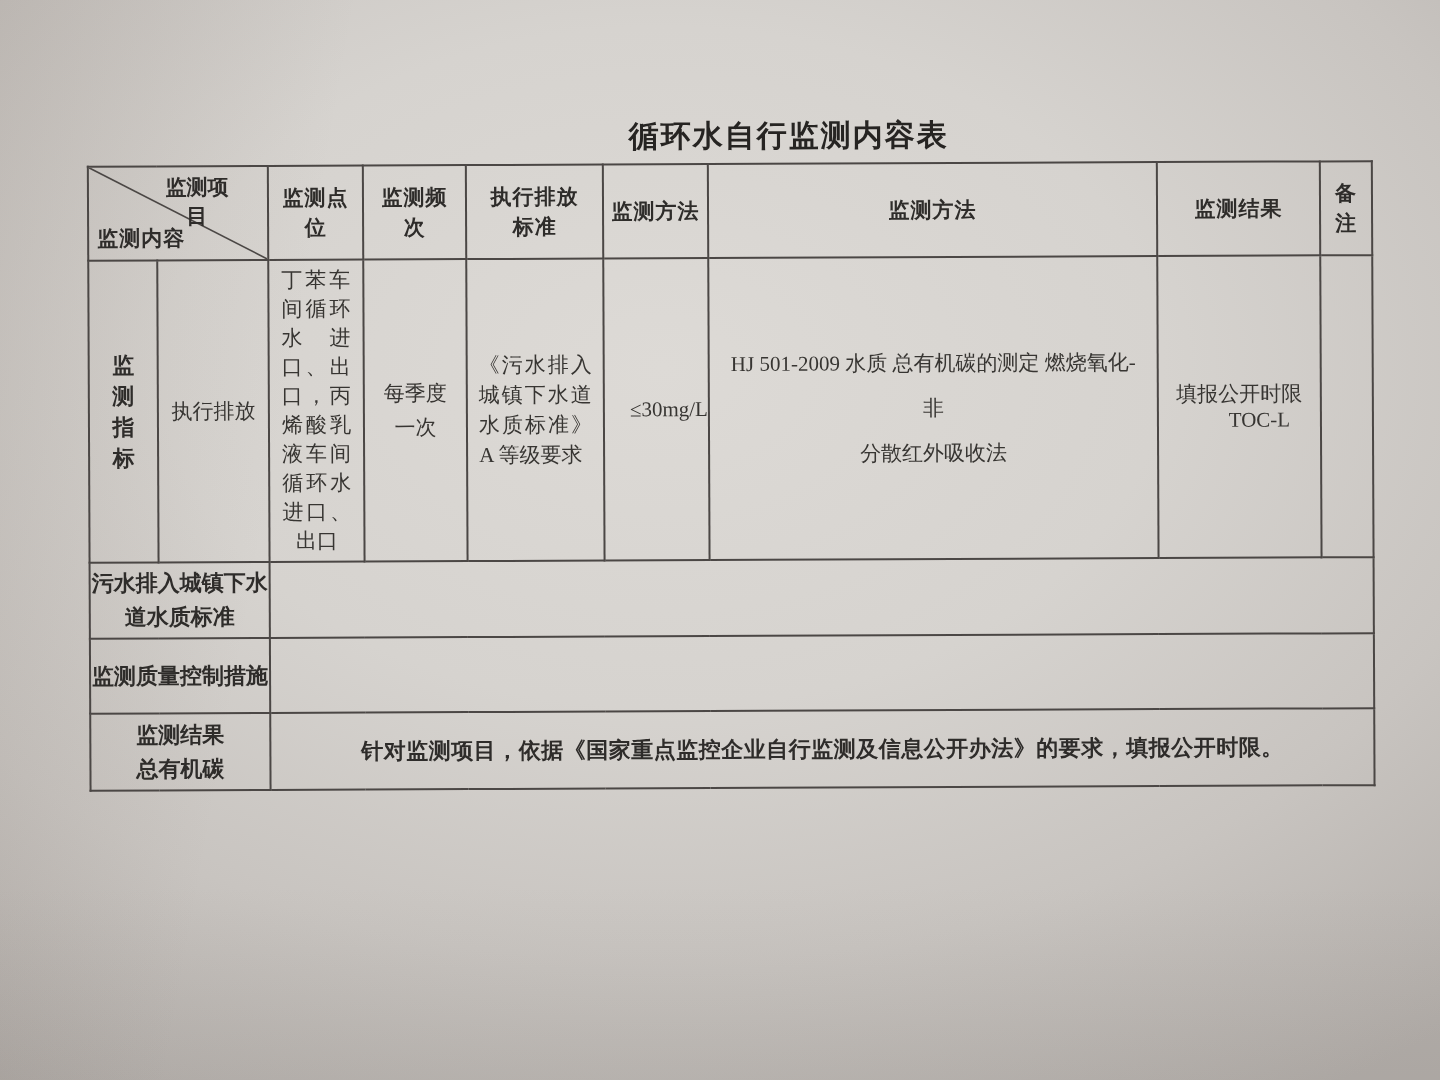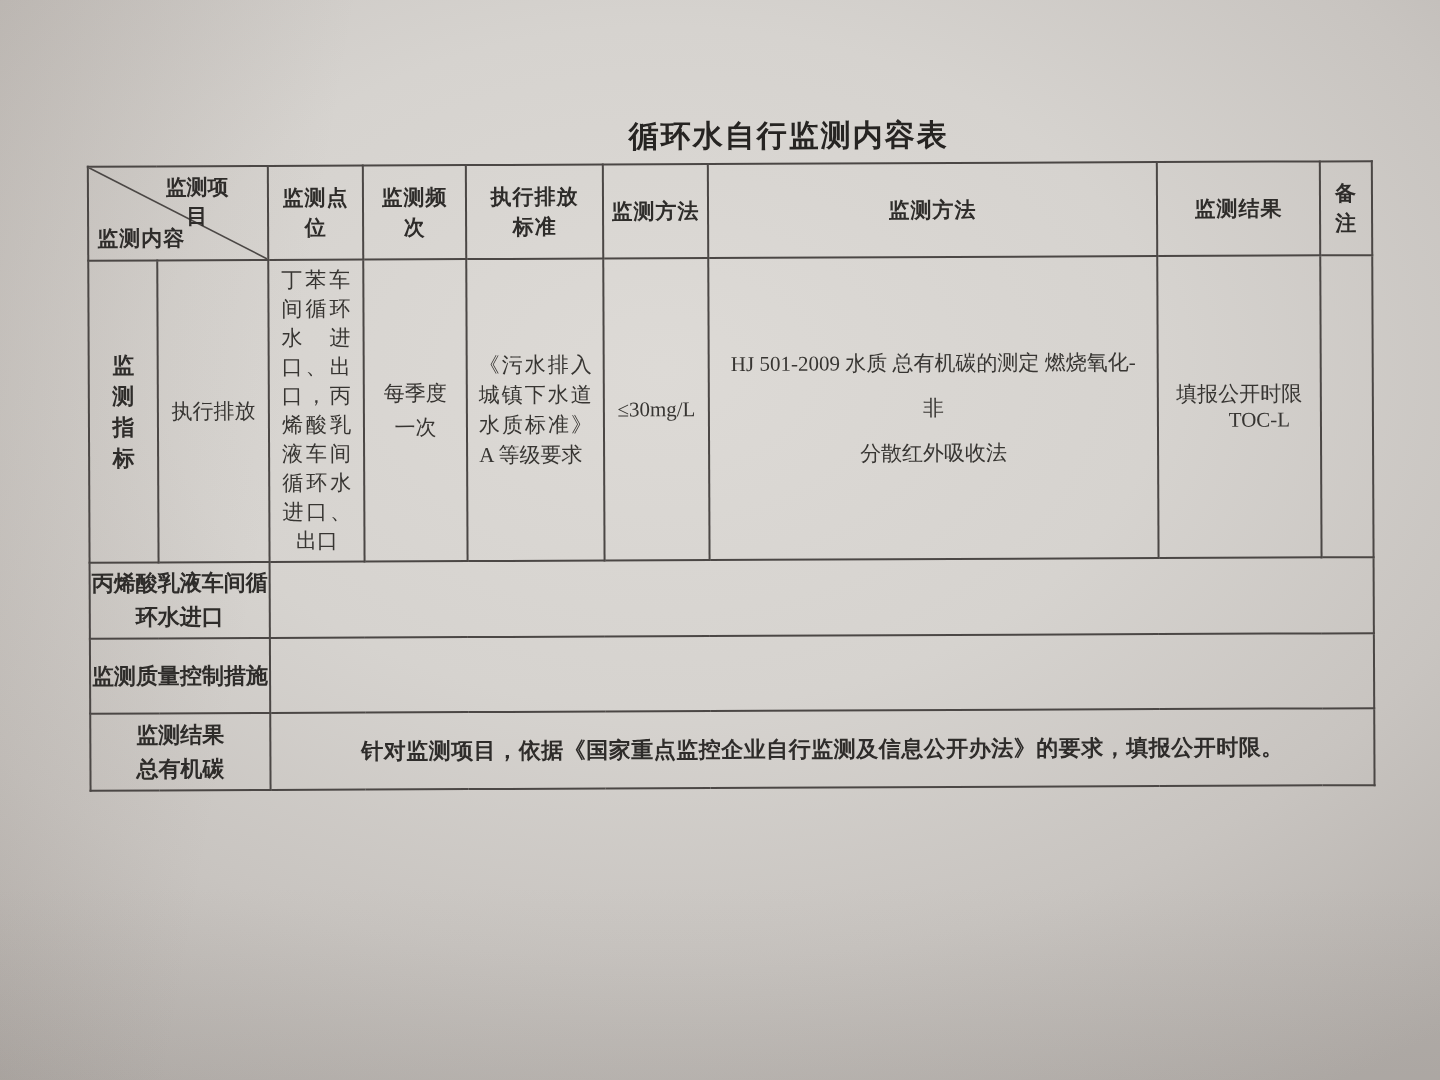--- a/index.html
+++ b/index.html
@@ -86,21 +86,21 @@
     padding: 0 12px;
     text-align: justify; text-align-last: center;
     line-height: 29px;
   }
   td.freq-cell div { padding: 0 12px; line-height: 34px; }
   td.std-cell div {
     padding: 0 11px;
     text-align: justify; text-align-last: left;
     line-height: 30px;
   }
-  td.limit-cell div { line-height: 30px; }
+  td.limit-cell div { line-height: 30px; text-align: right; }
   td.method-cell div {
     padding: 0 14px; line-height: 45px;
     white-space: pre-line;
   }
   td.instr-cell .line { display: block; line-height: 26px; }
   td.instr-cell .line + .line { margin-top: 0; padding-left: 40px; }
   
   td.blabel {
     font-size: 22px; font-weight: 700;
     line-height: 34px; white-space: pre-line;
@@ -188,21 +188,21 @@
 分散红外吸收法</div>
         </td>
         <td class="serif instr-cell">
           <span class="line">填报公开时限</span>
           <span class="line">TOC-L</span>
         </td>
         <td class="serif"></td>
       </tr>
 
       <tr class="brow1">
-        <td class="blabel" colspan="2">丙烯酸乳液车间循环水进口</td>
+        <td class="blabel" colspan="2">污水排入城镇下水道水质标准</td>
         <td class="bcontent" colspan="7"></td>
       </tr>
 
       <tr class="brow2">
         <td class="blabel" colspan="2">监测质量控制措施</td>
         <td class="bcontent" colspan="7"></td>
       </tr>
 
       <tr class="brow3">
         <td class="blabel" colspan="2">监测结果

